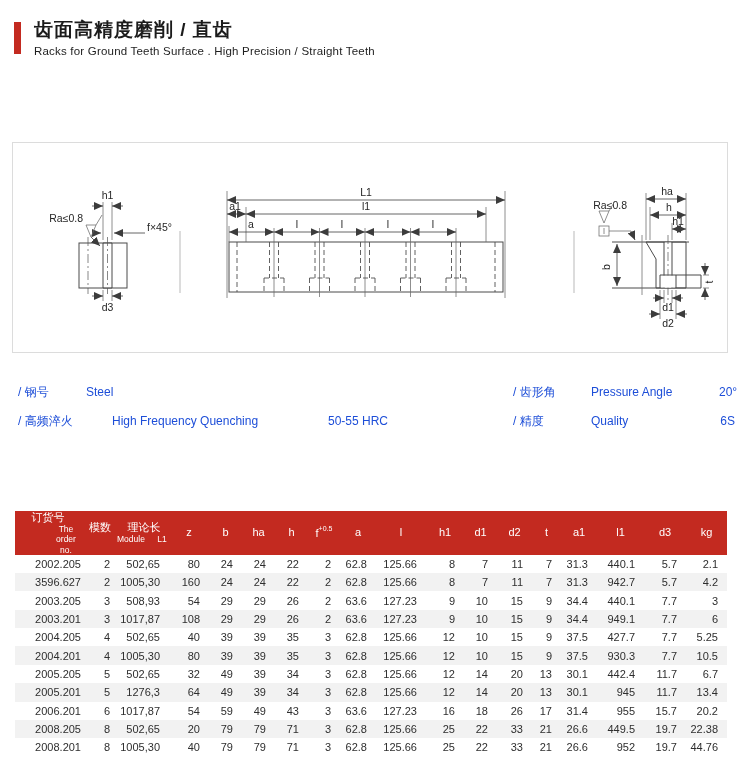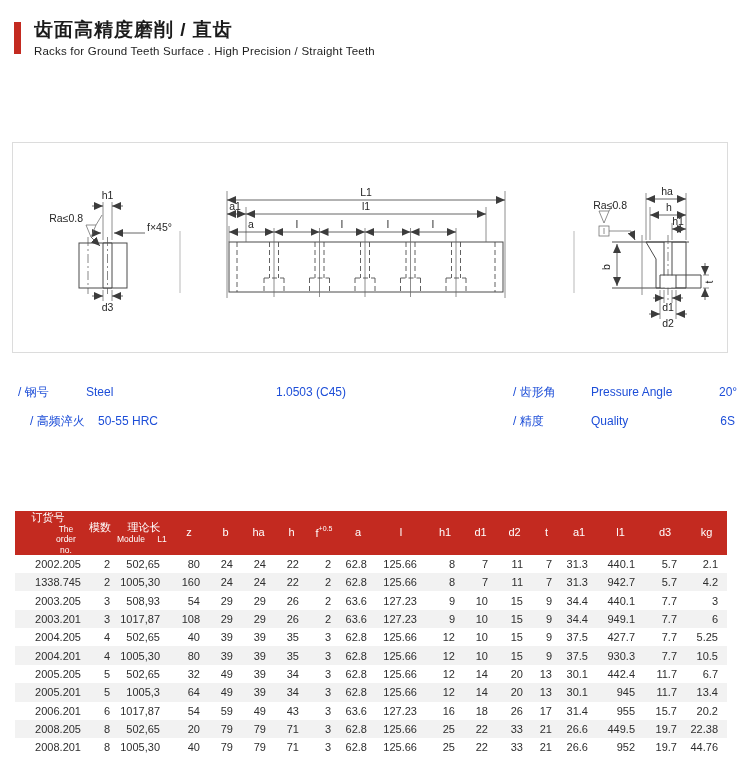--- a/index.html
+++ b/index.html
@@ -26,21 +26,21 @@
   .dim  { stroke:#3f3f3f; stroke-width:0.8; fill:none; }
   .cl   { stroke:#555;    stroke-width:0.7; stroke-dasharray:9 3 2 3; fill:none; }
   .hid  { stroke:#4f4f4f; stroke-width:0.9; stroke-dasharray:5 3; fill:none; }
   .dlbl { font-size:10.5px; fill:#262626; }
   .divider { stroke:#b9b9b9; stroke-width:1; }
 
   
   .specs { position:absolute; left:18px; top:384px; width:717px; height:62px; font-size:12px; color:#1d4ed8; }
   .spec-item { position:absolute; display:grid; align-items:baseline; }
   .spec-item.s0 { left:0;   top:0;    width:470px; grid-template-columns:68px 190px auto; }
-  .spec-item.s1 { left:12px;   top:29px; width:470px; grid-template-columns:68px 190px auto; }
+  .spec-item.s1 { left:0;   top:29px; width:470px; grid-template-columns:68px 190px auto;gap:26px; }
   .spec-item.s2 { left:495px; top:0;    width:222px; grid-template-columns:78px 128px auto; }
   .spec-item.s3 { left:495px; top:29px; width:222px; grid-template-columns:78px 128px auto; }
   .spec-item.s2 .spec-value, .spec-item.s3 .spec-value { text-align:right; }
 
   
   .data-table { position:absolute; left:15px; top:511px; width:712px;
     border-collapse:collapse; table-layout:fixed; font-size:11px; color:#2e2e2e; }
   .data-table thead th { background:var(--accent); color:#fff; font-weight:400;
     height:20px; vertical-align:middle; text-align:center; padding:0; line-height:1.2; }
   .th-zh { font-size:11px; }
@@ -183,24 +183,24 @@
         <line class="thin" x1="596" y1="88" x2="618" y2="88"></line>
         <line class="dim" x1="618" y1="88" x2="622" y2="97" marker-end="url(#arr)"></line>
       </g>
     </svg>
   </div>
 
   <div class="specs">
     <div class="spec-item s0">
       <span class="spec-zh">/ 钢号</span>
       <span class="spec-en">Steel</span>
-      <span class="spec-value">1.0503 (C45)</span>
     </div>
     <div class="spec-item s1">
       <span class="spec-zh">/ 高频淬火</span>
+      <span class="spec-en">High Frequency Quenching</span>
       <span class="spec-value">50-55 HRC</span>
     </div>
     <div class="spec-item s2">
       <span class="spec-zh">/ 齿形角</span>
       <span class="spec-en">Pressure Angle</span>
       <span class="spec-value">20°</span>
     </div>
     <div class="spec-item s3">
       <span class="spec-zh">/ 精度</span>
       <span class="spec-en">Quality</span>
@@ -275,21 +275,21 @@
           <td>8</td>
           <td>7</td>
           <td>11</td>
           <td>7</td>
           <td>31.3</td>
           <td>440.1</td>
           <td>5.7</td>
           <td>2.1</td>
         </tr>
         <tr>
-          <td>1338.745</td>
+          <td>3596.627</td>
           <td>2</td>
           <td>1005,30</td>
           <td>160</td>
           <td>24</td>
           <td>24</td>
           <td>22</td>
           <td>2</td>
           <td>62.8</td>
           <td>125.66</td>
           <td>8</td>
@@ -397,21 +397,21 @@
           <td>20</td>
           <td>13</td>
           <td>30.1</td>
           <td>442.4</td>
           <td>11.7</td>
           <td>6.7</td>
         </tr>
         <tr>
           <td>2005.201</td>
           <td>5</td>
-          <td>1005,3</td>
+          <td>1276,3</td>
           <td>64</td>
           <td>49</td>
           <td>39</td>
           <td>34</td>
           <td>3</td>
           <td>62.8</td>
           <td>125.66</td>
           <td>12</td>
           <td>14</td>
           <td>20</td>

